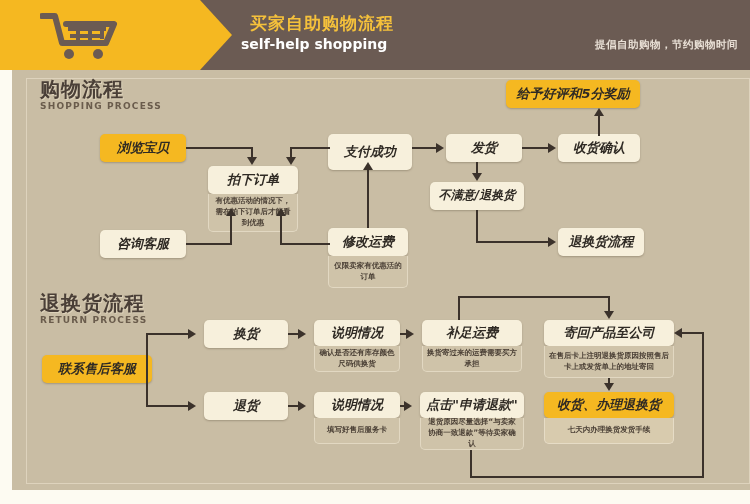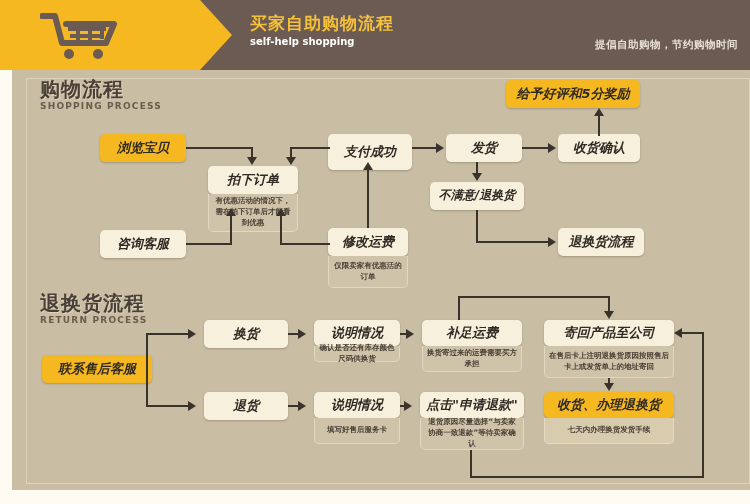--- a/index.html
+++ b/index.html
@@ -20,22 +20,22 @@
     content:"";position:absolute;left:200px;top:0;width:0;height:0;
     border-top:35px solid transparent;border-bottom:35px solid transparent;
     border-left:32px solid #f5b821;
   }
   .cart-icon{position:absolute;left:40px;top:12px;width:90px;height:48px;}
   .title-cn{
     position:absolute;left:250px;top:12px;
     color:#f5c13b;font-size:17px;font-weight:bold;letter-spacing:1px;
   }
   .title-en{
-    position:absolute;left:250px;top:36px;
-    color:#ffffff;font-size:10px;font-weight:bold;letter-spacing:0px;
+    position:absolute;left:241px;top:36px;
+    color:#ffffff;font-size:14px;font-weight:bold;letter-spacing:0px;
   }
   .header-note{
     position:absolute;right:12px;top:38px;
     color:#e9e0d6;font-size:10.5px;font-weight:bold;letter-spacing:0.5px;
   }
 
   
   .panel{position:absolute;left:12px;top:70px;width:750px;height:420px;background:#c9bda4;}
   .panel-inner{position:absolute;left:14px;top:8px;width:722px;height:404px;border:1px solid #ded3bd;}
 
@@ -174,21 +174,21 @@
       <div class="en">RETURN PROCESS</div>
     </div>
 
     <div class="node gold t13" style="left:30px;top:285px;width:110px;height:28px;">联系售后客服</div>
 
     <div class="node cream t13" style="left:192px;top:250px;width:84px;height:28px;">换货</div>
 
     <div class="node cream t13" style="left:192px;top:322px;width:84px;height:28px;">退货</div>
 
     <div class="node cream t13" style="left:302px;top:250px;width:86px;height:26px;">说明情况</div>
-    <div class="subnote" style="left:302px;top:276px;width:86px;height:16px;">确认是否还有库存颜色尺码供换货</div>
+    <div class="subnote" style="left:302px;top:276px;width:86px;height:26px;">确认是否还有库存颜色尺码供换货</div>
 
     <div class="node cream t13" style="left:302px;top:322px;width:86px;height:26px;">说明情况</div>
     <div class="subnote" style="left:302px;top:348px;width:86px;height:26px;">填写好售后服务卡</div>
 
     <div class="node cream t13" style="left:410px;top:250px;width:100px;height:26px;">补足运费</div>
     <div class="subnote" style="left:410px;top:276px;width:100px;height:26px;">换货寄过来的运费需要买方承担</div>
 
     <div class="node cream t13" style="left:408px;top:322px;width:104px;height:26px;">点击"申请退款"</div>
     <div class="subnote" style="left:408px;top:348px;width:104px;height:32px;">退货原因尽量选择“与卖家协商一致退款”等待卖家确认</div>
 

